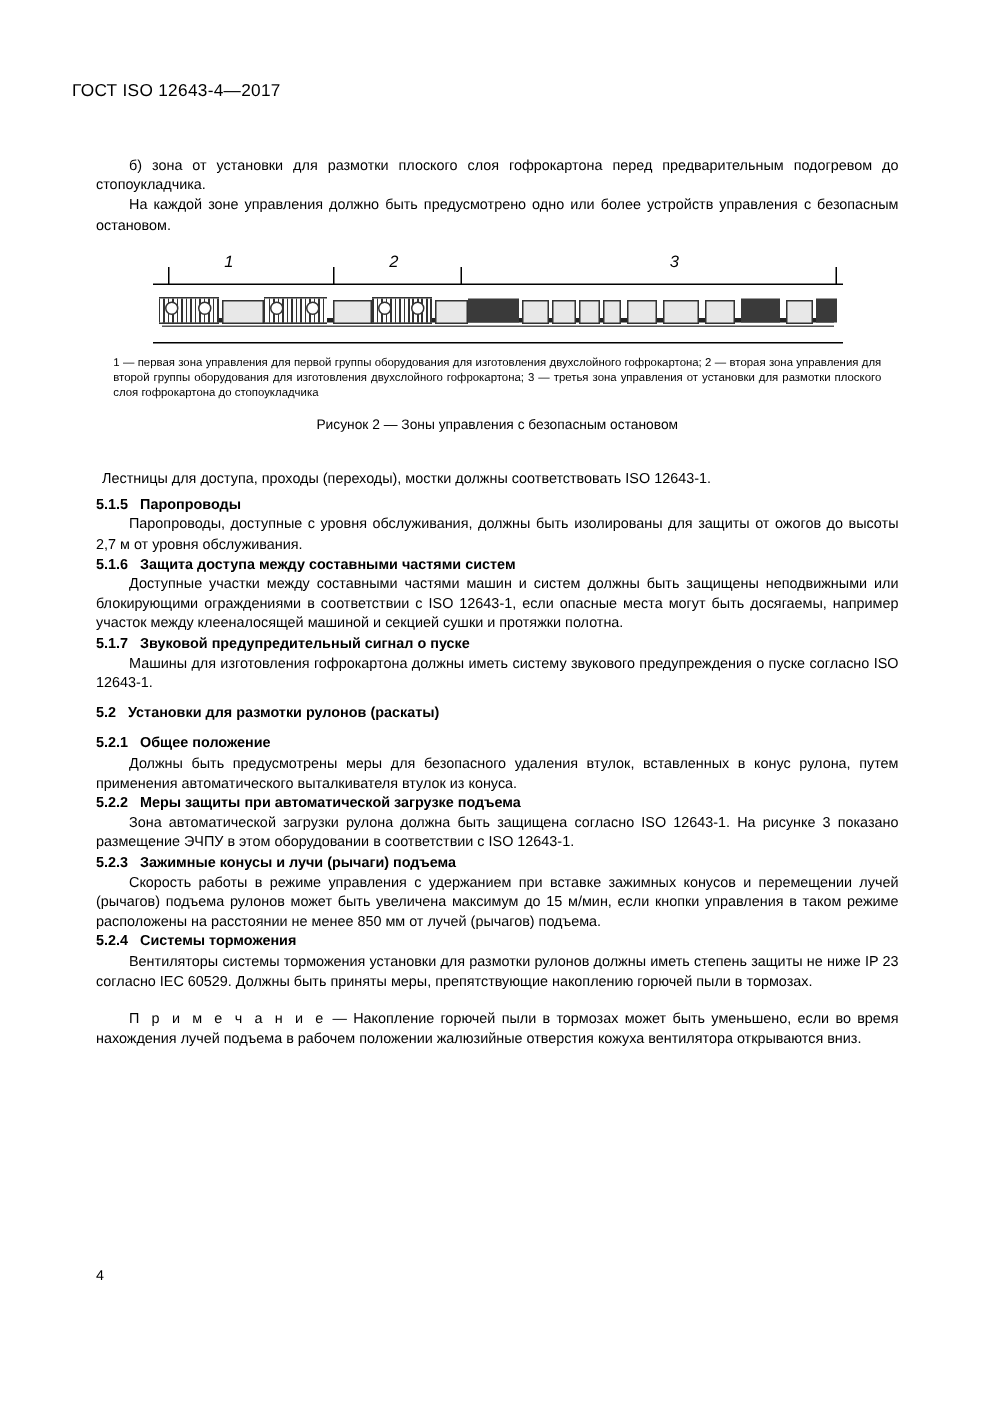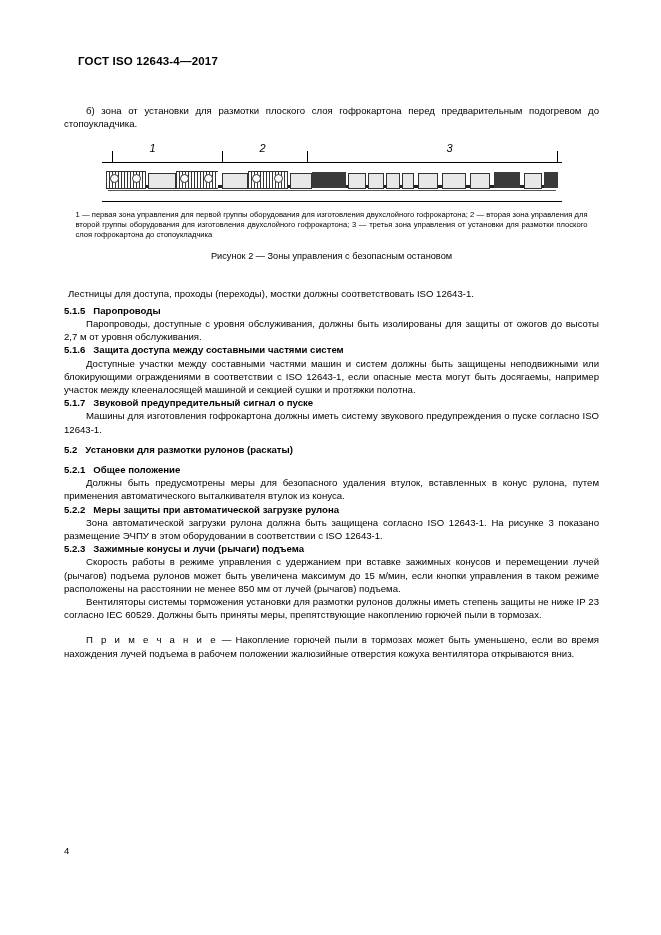--- a/index.html
+++ b/index.html
@@ -16,24 +16,24 @@
     overflow: hidden;
   }
   .page {
     position: absolute;
     left: 0; top: 0;
     width: 661px;
     height: 935px;
   }
   .header {
     position: absolute;
-    left: 78px;
+    left: 48px;
     top: 55px;
     font-size: 11.5px;
-    font-weight: bold;
+    font-weight: normal;
     letter-spacing: 0.2px;
   }
   .content {
     position: absolute;
     left: 64px;
     top: 104px;
     width: 535px;
     font-size: 9.6px;
     line-height: 13.2px;
     text-align: justify;
@@ -167,20 +167,21 @@
 </head>
 <body>
 
 <div class="page">
 
   <div class="header">ГОСТ ISO 12643-4—2017</div>
 
   <div class="content">
 
     <p class="indent">б) зона от установки для размотки плоского слоя гофрокартона перед предварительным подогревом до стопоукладчика.</p>
+    <p class="indent">На каждой зоне управления должно быть предусмотрено одно или более устройств управления с безопасным остановом.</p>
 
     <div class="figure-wrap">
 
       <div class="fig-numbers">
         <span style="left:48px;">1</span>
         <span style="left:158px;">2</span>
         <span style="left:345px;">3</span>
       </div>
 
       <div class="fig-box">
@@ -266,31 +267,36 @@
     <p class="sec-head">
       <span>5.2.1</span>
       <span>&nbsp;</span>
       <span>Общее положение</span>
     </p>
     <p class="indent">Должны быть предусмотрены меры для безопасного удаления втулок, вставленных в конус рулона, путем применения автоматического выталкивателя втулок из конуса.</p>
 
     <p class="sec-head">
       <span>5.2.2</span>
       <span>&nbsp;</span>
-      <span>Меры защиты при автоматической загрузке рулона</span>
+      <span>Меры защиты при автоматической загрузке подъема</span>
     </p>
     <p class="indent">Зона автоматической загрузки рулона должна быть защищена согласно ISO 12643-1. На рисунке 3 показано размещение ЭЧПУ в этом оборудовании в соответствии с ISO 12643-1.</p>
 
     <p class="sec-head">
       <span>5.2.3</span>
       <span>&nbsp;</span>
       <span>Зажимные конусы и лучи (рычаги) подъема</span>
     </p>
     <p class="indent">Скорость работы в режиме управления с удержанием при вставке зажимных конусов и перемещении лучей (рычагов) подъема рулонов может быть увеличена максимум до 15 м/мин, если кнопки управления в таком режиме расположены на расстоянии не менее 850 мм от лучей (рычагов) подъема.</p>
 
+    <p class="sec-head">
+      <span>5.2.4</span>
+      <span>&nbsp;</span>
+      <span>Системы торможения</span>
+    </p>
     <p class="indent">Вентиляторы системы торможения установки для размотки рулонов должны иметь степень защиты не ниже IP 23 согласно IEC 60529. Должны быть приняты меры, препятствующие накоплению горючей пыли в тормозах.</p>
 
     <p class="indent note">
       <span class="spaced">П р и м е ч а н и е</span><span> — Накопление горючей пыли в тормозах может быть уменьшено, если во время нахождения лучей подъема в рабочем положении жалюзийные отверстия кожуха вентилятора открываются вниз.</span>
     </p>
 
   </div>
 
   <div class="pagenum">4</div>
 

